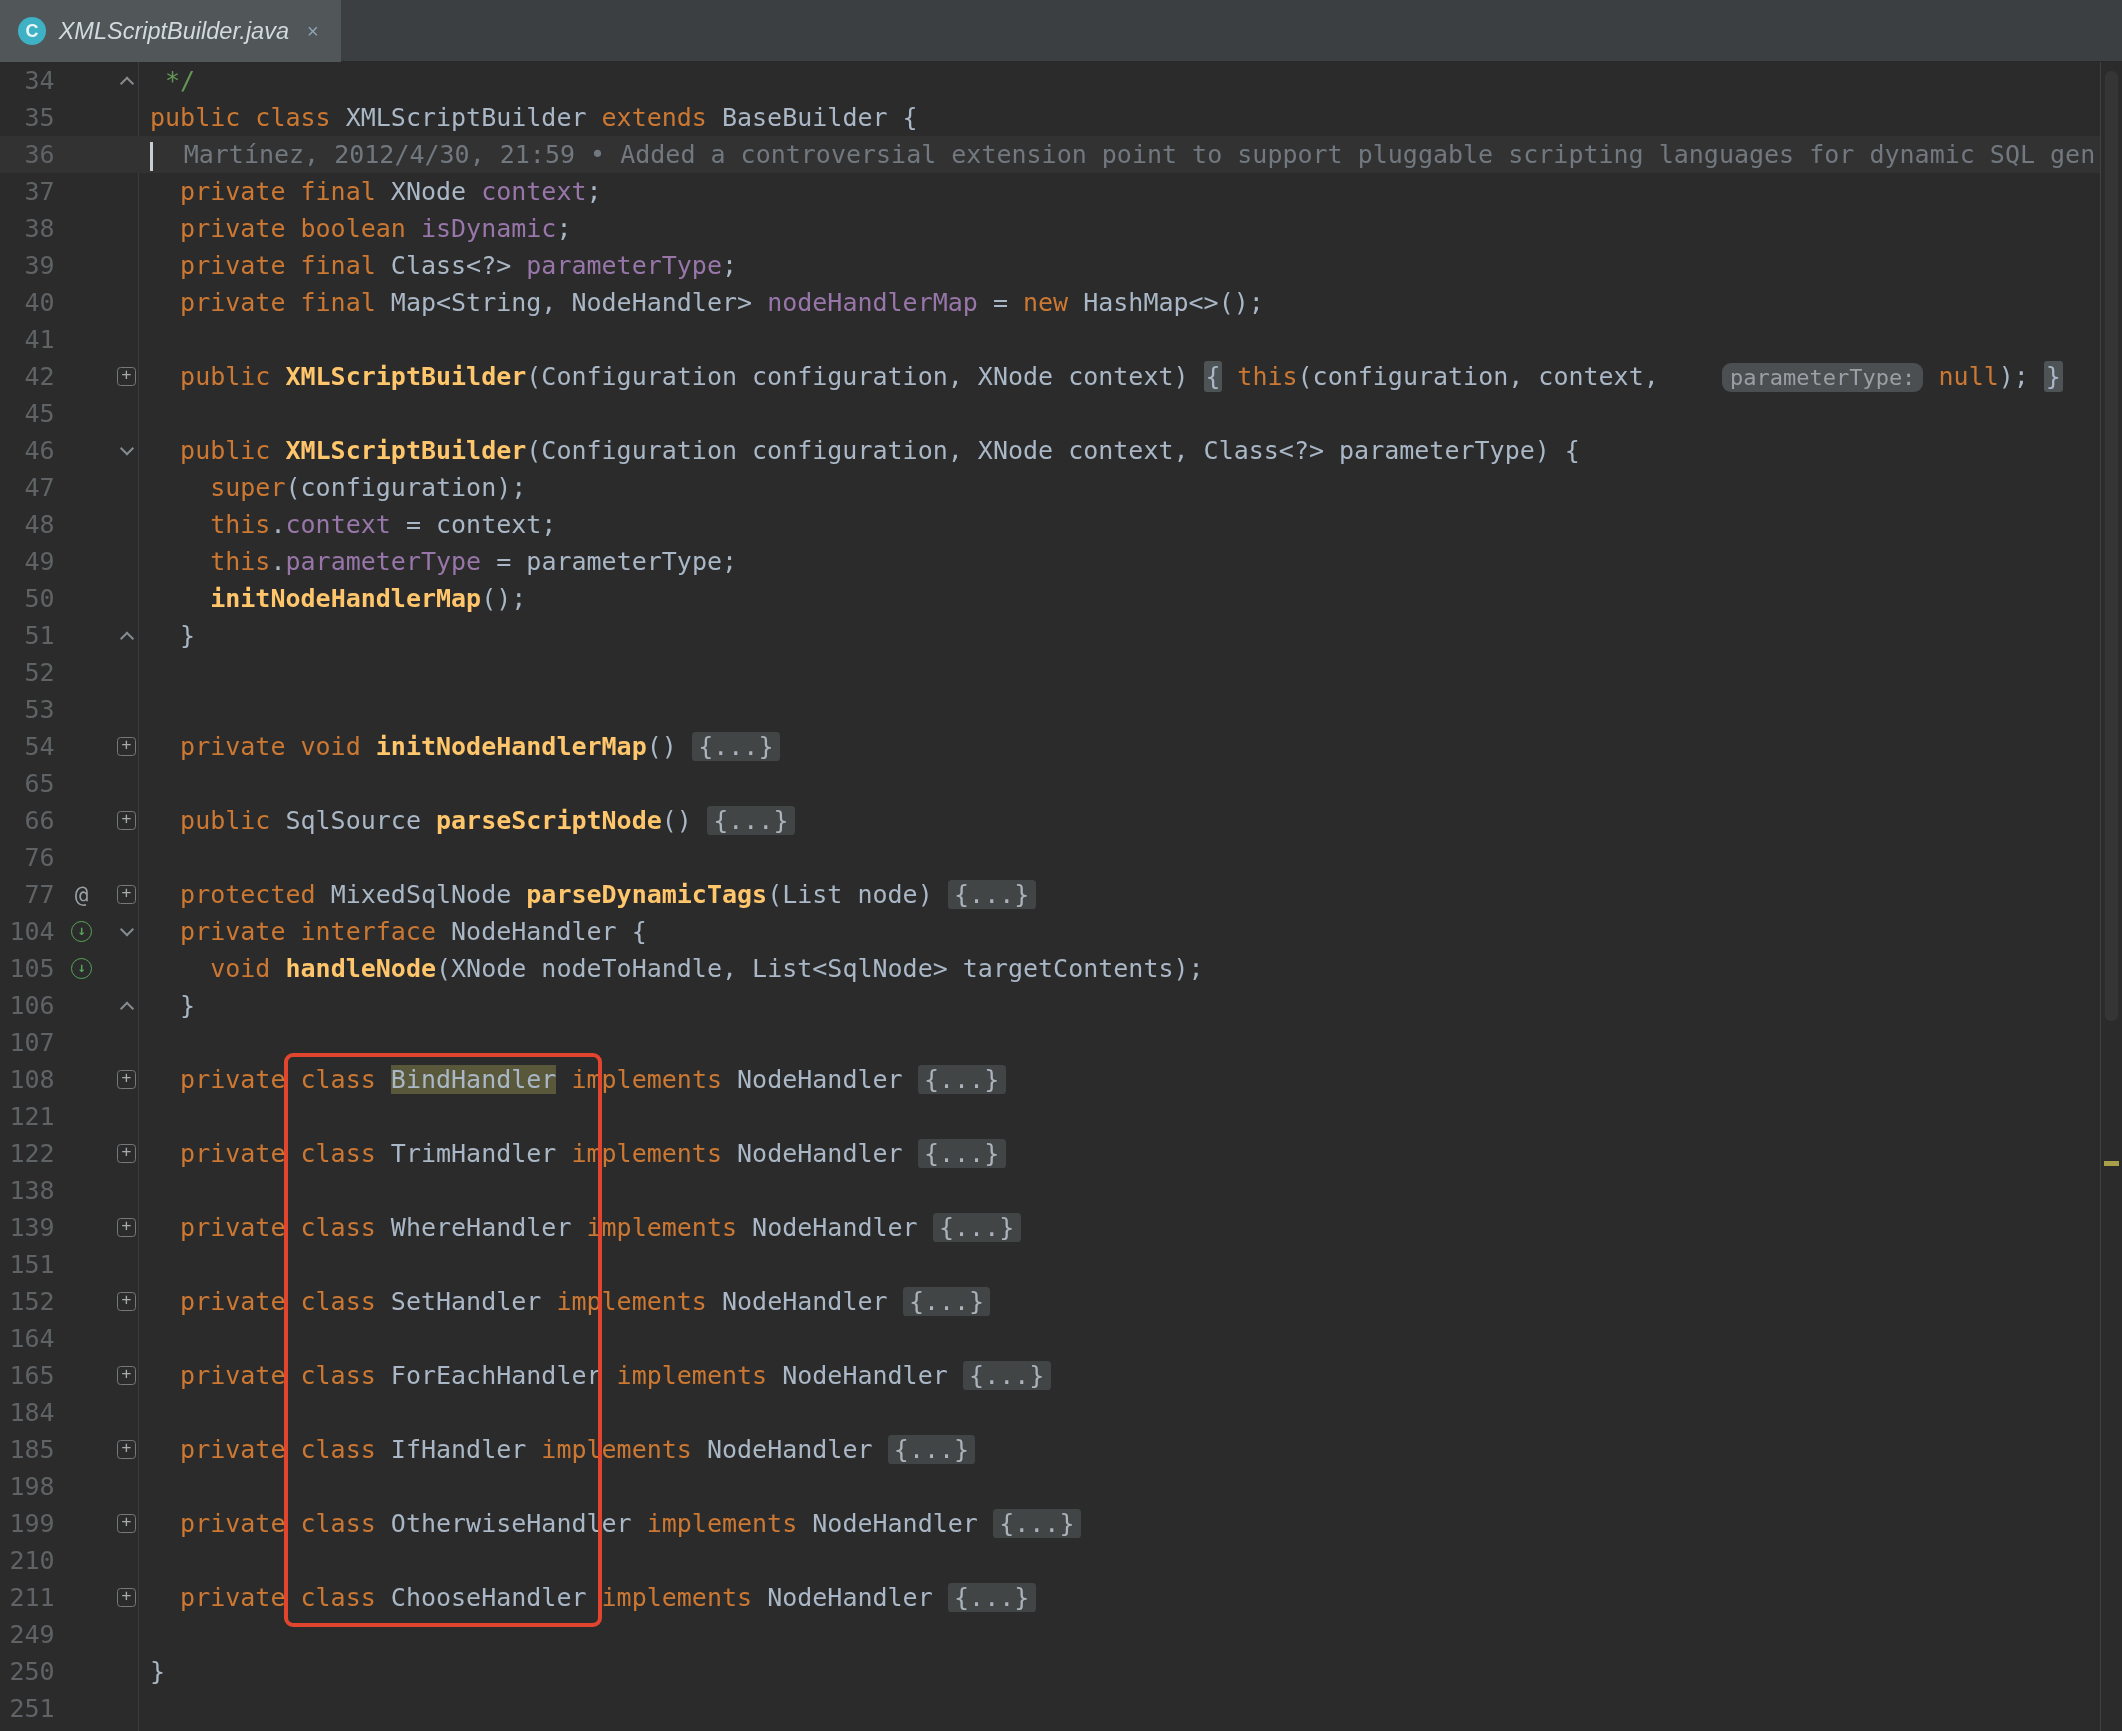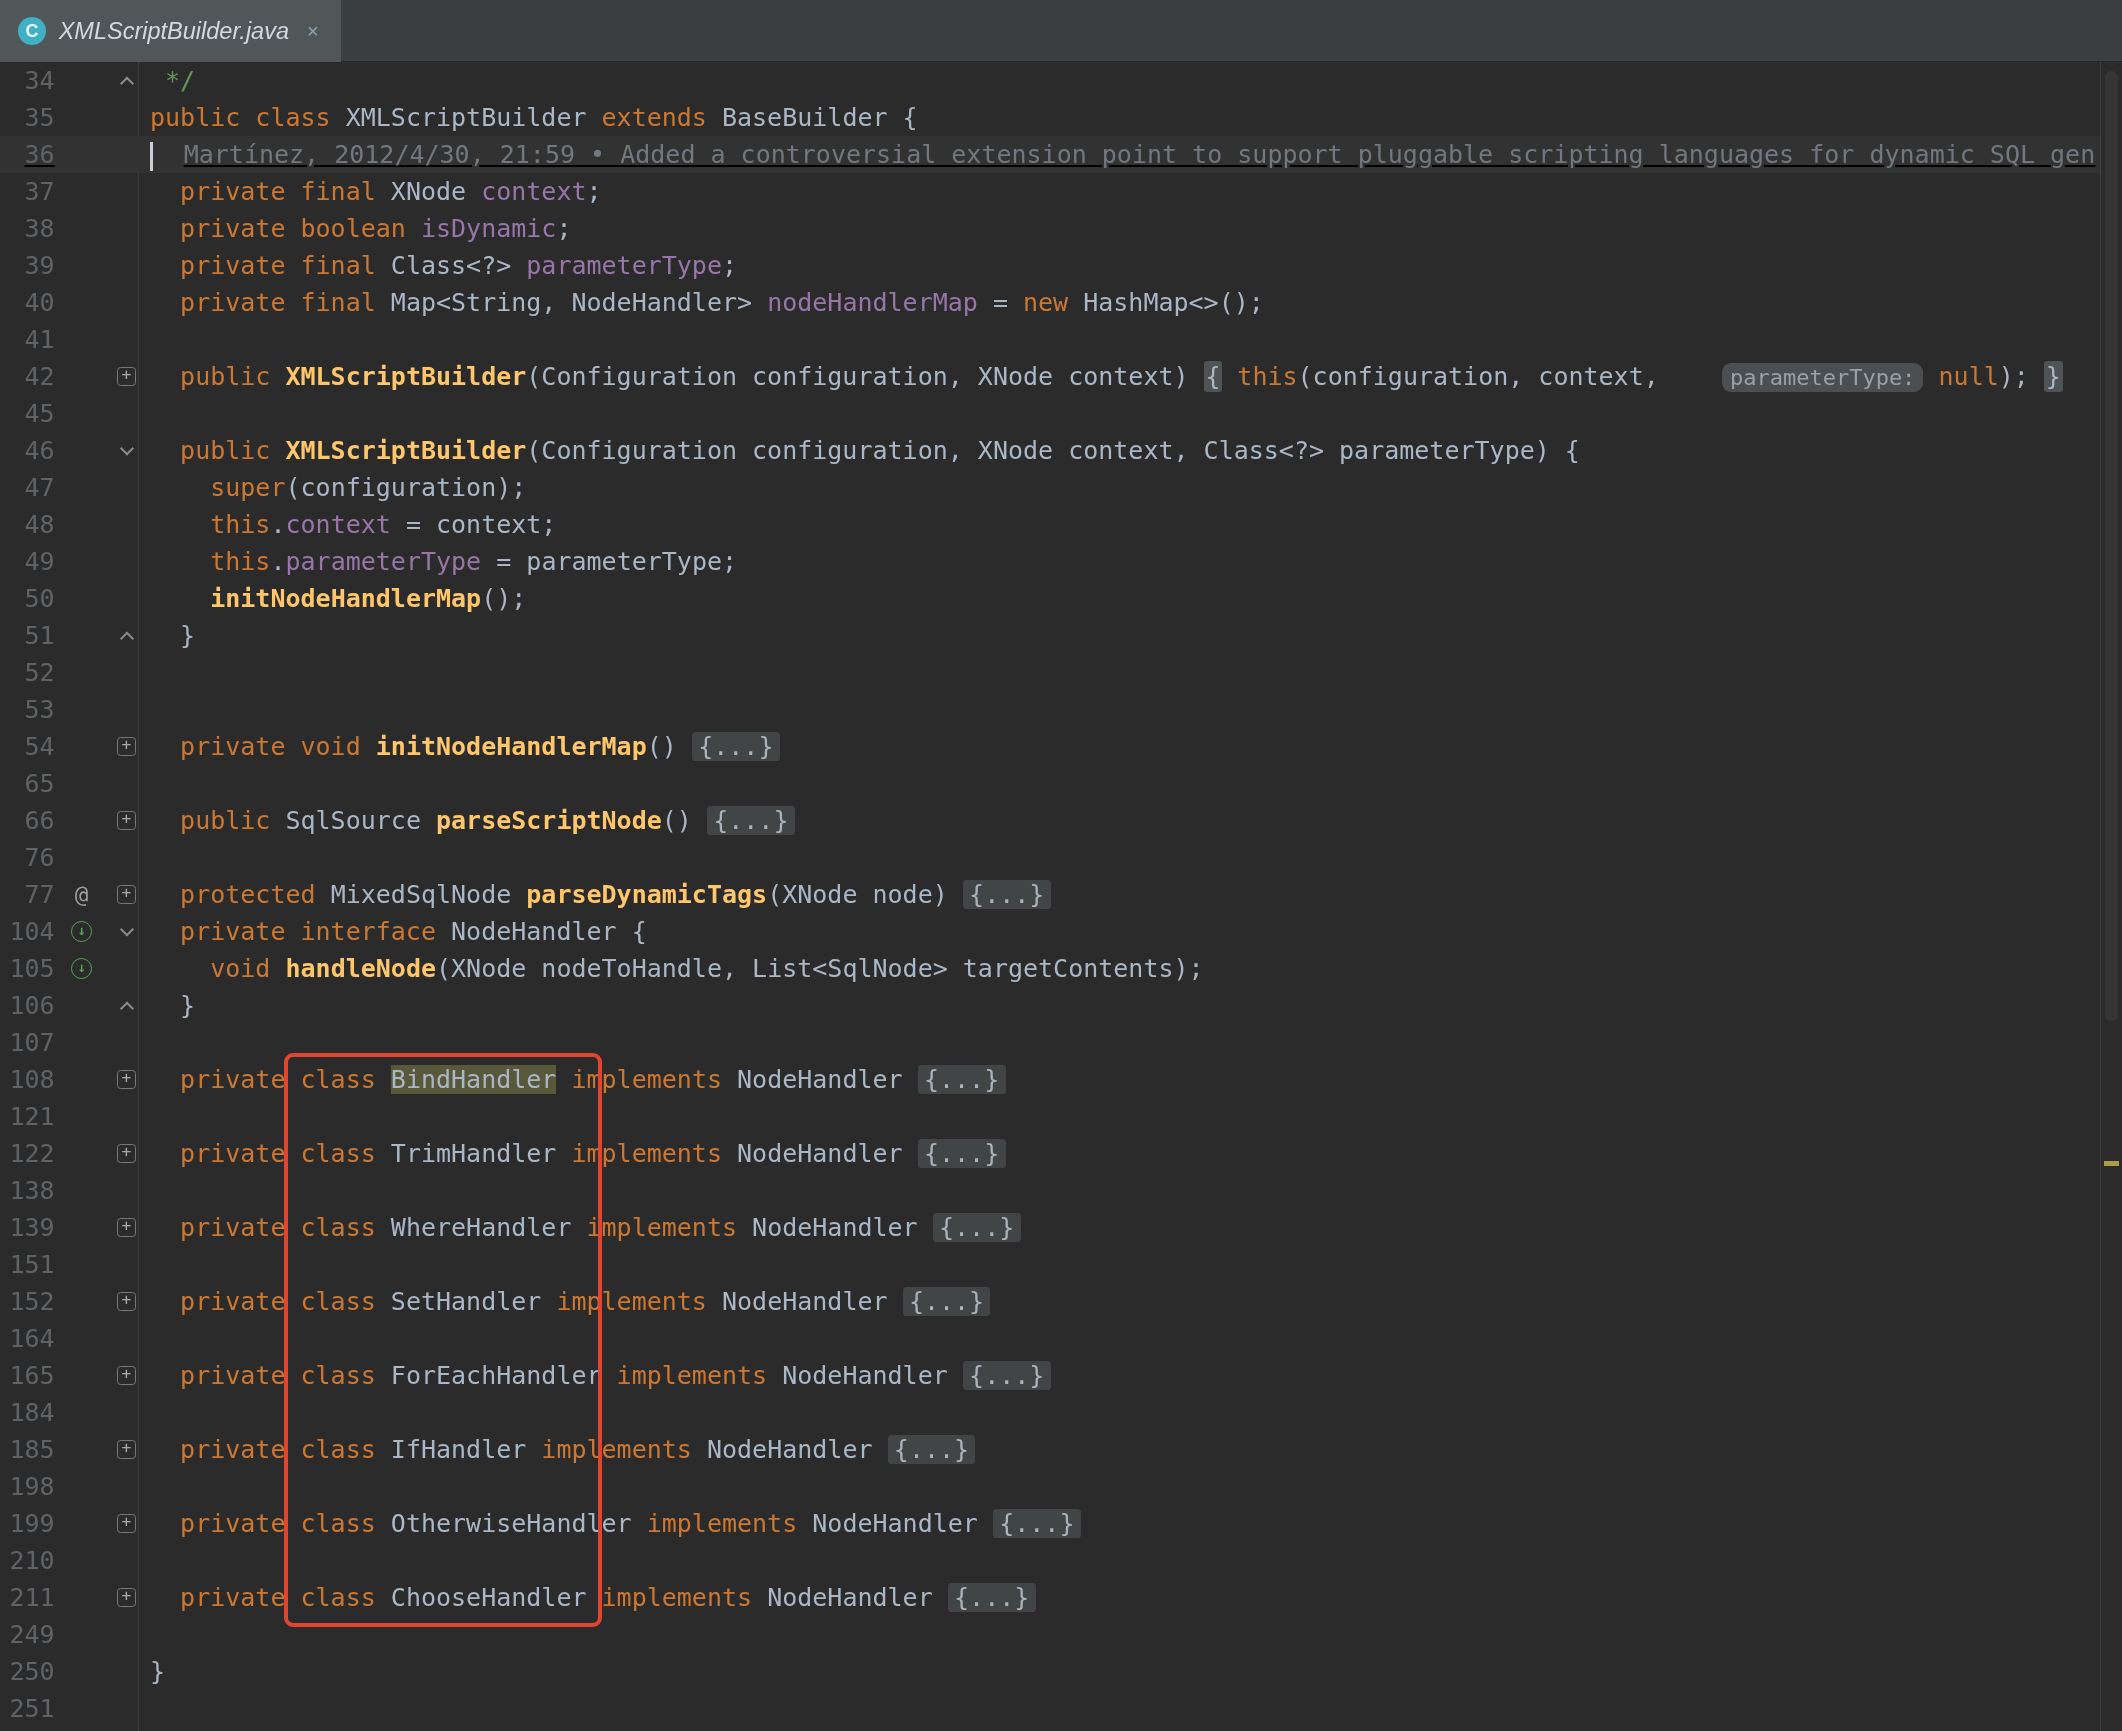--- a/index.html
+++ b/index.html
@@ -15,21 +15,21 @@
               color:#eaf6f8; font:bold 18px/28px "Liberation Sans", sans-serif;
               text-align:center; display:inline-block; }
   .tab-title { font:italic 23.5px "Liberation Sans", sans-serif; color:var(--tab-text); }
   .tab-close { font:20px "Liberation Sans", sans-serif; color:#8fa5b5; padding-left:5.4px; }
 
   
   .editor { position:absolute; left:0; top:62px; right:22px; bottom:0; overflow:hidden; z-index:1; }
   .gutter-sep { position:absolute; left:138px; top:0; bottom:0; width:0.9px; background:var(--separator); z-index:0; }
 
   .row { display:flex; height:37px; line-height:37px; font-size:25px; position:relative; z-index:1; }
-  .caret-row { background:var(--caret-line-bg);text-decoration:underline; }
+  .caret-row { background:var(--caret-line-bg); }
 
   .gnum { width:60px; padding-right:5.4px; text-align:right; color:var(--gutter-text);
           font-size:25px; flex:none; }
   .slot-a { width:43px; flex:none; display:flex; align-items:center; justify-content:center; }
   .slot-b { width:47px; flex:none; display:flex; align-items:center; justify-content:center; }
   .code { flex:1; white-space:pre; color:var(--plain); overflow:hidden; }
 
   
   .fplus { width:19px; height:19px; border:1.8px solid #76797c; border-radius:3.6px;
            background:var(--bg); color:#a7abae; font-size:16.3px; line-height:14.5px;
@@ -231,21 +231,21 @@
         <div class="code"></div>
       </div>
       <div class="row">
         <span class="gnum">77</span>
         <span class="slot-a">
           <span class="at-ic">@</span>
         </span>
         <span class="slot-b">
           <span class="fplus">+</span>
         </span>
-        <div class="code"><span class="tk-kw">  protected </span><span class="tk-pl">MixedSqlNode </span><span class="tk-mth">parseDynamicTags</span><span class="tk-pl">(XNode node) </span><span class="tk-fold">{...}</span></div>
+        <div class="code"><span class="tk-kw">  protected </span><span class="tk-pl">MixedSqlNode </span><span class="tk-mth">parseDynamicTags</span><span class="tk-pl">(List node) </span><span class="tk-fold">{...}</span></div>
       </div>
       <div class="row">
         <span class="gnum">104</span>
         <span class="slot-a">
           <span class="impl-ic">↓</span>
         </span>
         <span class="slot-b">
           <span class="chev down"></span>
         </span>
         <div class="code"><span class="tk-kw">  private interface </span><span class="tk-pl">NodeHandler {</span></div>

